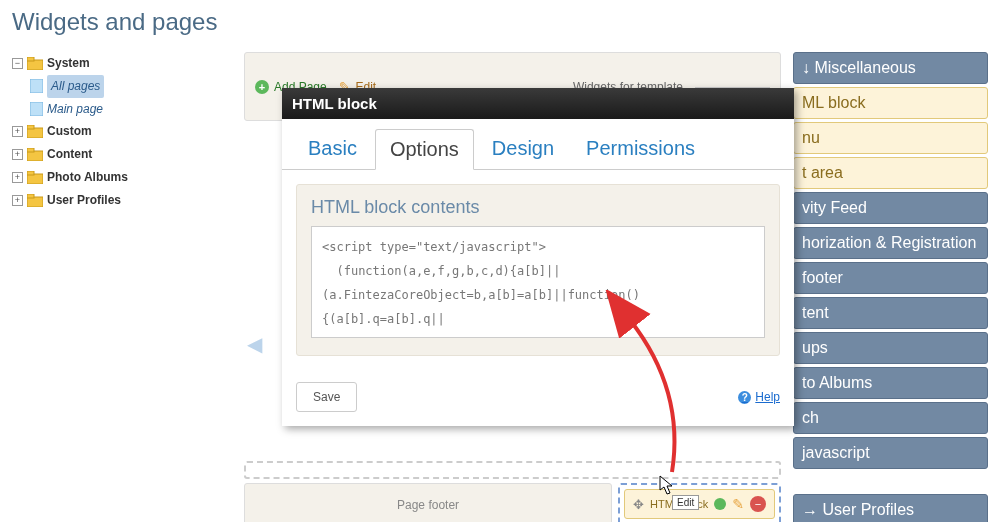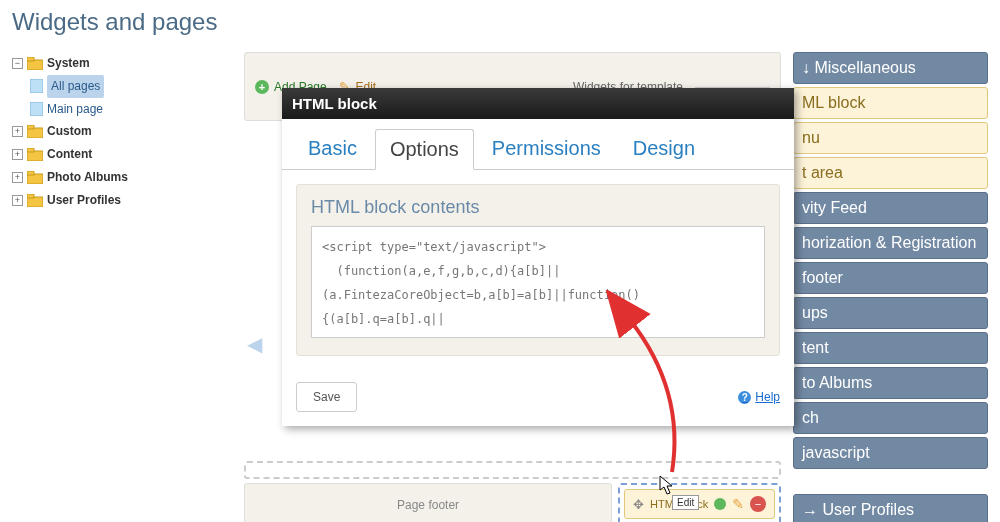--- a/index.html
+++ b/index.html
@@ -5,21 +5,21 @@
   * { box-sizing: border-box; margin: 0; padding: 0; }
   body { font-family: Verdana, Arial, sans-serif; font-size: 12px; color: #333; background: #fff; width: 1000px; height: 522px; overflow: hidden; position: relative; }
   
   .page-title { font-size: 24px; color: #4a6a85; padding: 8px 12px 16px; font-weight: normal; }
   
   .layout { display: flex; padding: 0 12px; gap: 12px; align-items: flex-start; }
   
   
   .tree { width: 220px; font-size: 12px; line-height: 1.9; }
   .tree ul { list-style: none; padding-left: 0; }
-  .tree ul ul { padding-left: 18px; }
+  .tree ul ul { padding-left: 18px; font-style: italic; }
   .tree-node { display: flex; align-items: center; gap: 4px; cursor: pointer; }
   .toggle { width: 11px; height: 11px; display: inline-flex; align-items: center; justify-content: center; font-size: 9px; color: #555; border: 1px solid #999; line-height: 1; }
   .folder-icon svg, .file-icon svg { display: block; }
   .tree-label { color: #2a5a8a; }
   .tree-label.bold { font-weight: bold; color: #333; }
   .tree-label.selected { background: #bcd4eb; padding: 0 4px; border-radius: 2px; }
   
   
   .main { flex: 1; position: relative; }
   .toolbar { background: #f4f1ea; border: 1px solid #ddd; border-radius: 3px; display: flex; align-items: center; padding: 8px 10px; gap: 12px; }
@@ -197,39 +197,39 @@
   </div>
 
   <div class="sidebar">
     <div class="side-item">↓ Miscellaneous</div>
     <div class="side-item light">ML block</div>
     <div class="side-item light">nu</div>
     <div class="side-item light">t area</div>
     <div class="side-item">vity Feed</div>
     <div class="side-item">horization &amp; Registration</div>
     <div class="side-item">footer</div>
+    <div class="side-item">tent</div>
     <div class="side-item">ups</div>
-    <div class="side-item">tent</div>
     <div class="side-item">to Albums</div>
     <div class="side-item">ch</div>
     <div class="side-item">javascript</div>
     <div style="height:22px"></div>
     <div class="side-item">→ User Profiles</div>
   </div>
 </div>
 
 <div class="collapse-caret">◀</div>
 
 <div class="dialog">
   <div class="dialog-title">HTML block</div>
   <div class="tabs">
     <div class="tab">Basic</div>
     <div class="tab active">Options</div>
+    <div class="tab">Design</div>
     <div class="tab">Permissions</div>
-    <div class="tab">Design</div>
   </div>
   <div class="tab-body">
     <div class="fieldset">
       <div class="field-label">HTML block contents</div>
       <textarea class="textarea" style="">&lt;script type="text/javascript"&gt;
   (function(a,e,f,g,b,c,d){a[b]||
 (a.FintezaCoreObject=b,a[b]=a[b]||function(){(a[b].q=a[b].q||
 []).push(arguments)},a[b].l=1*new</textarea>
     </div>
   </div>

